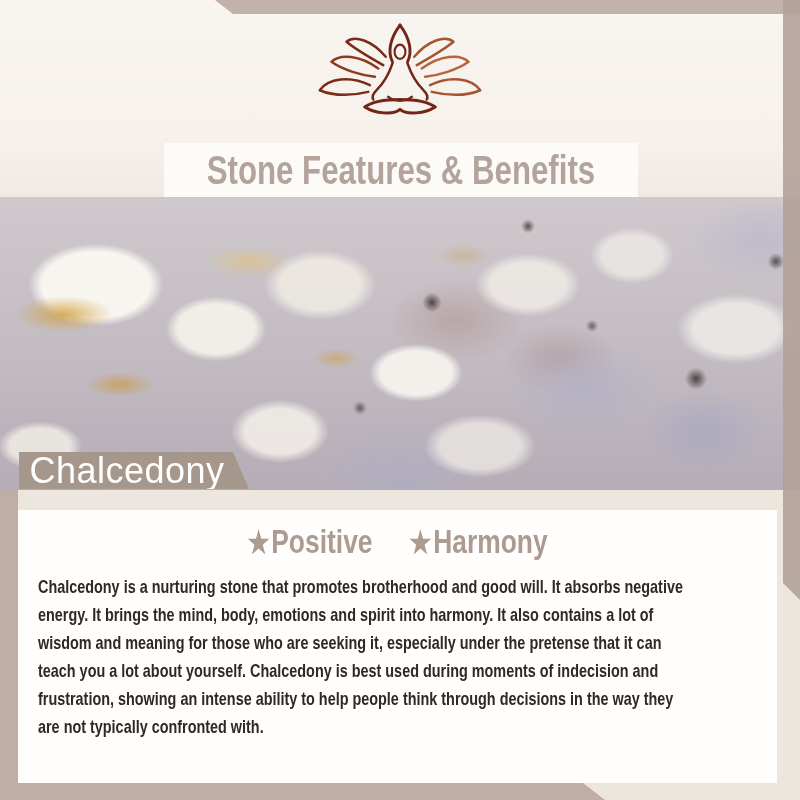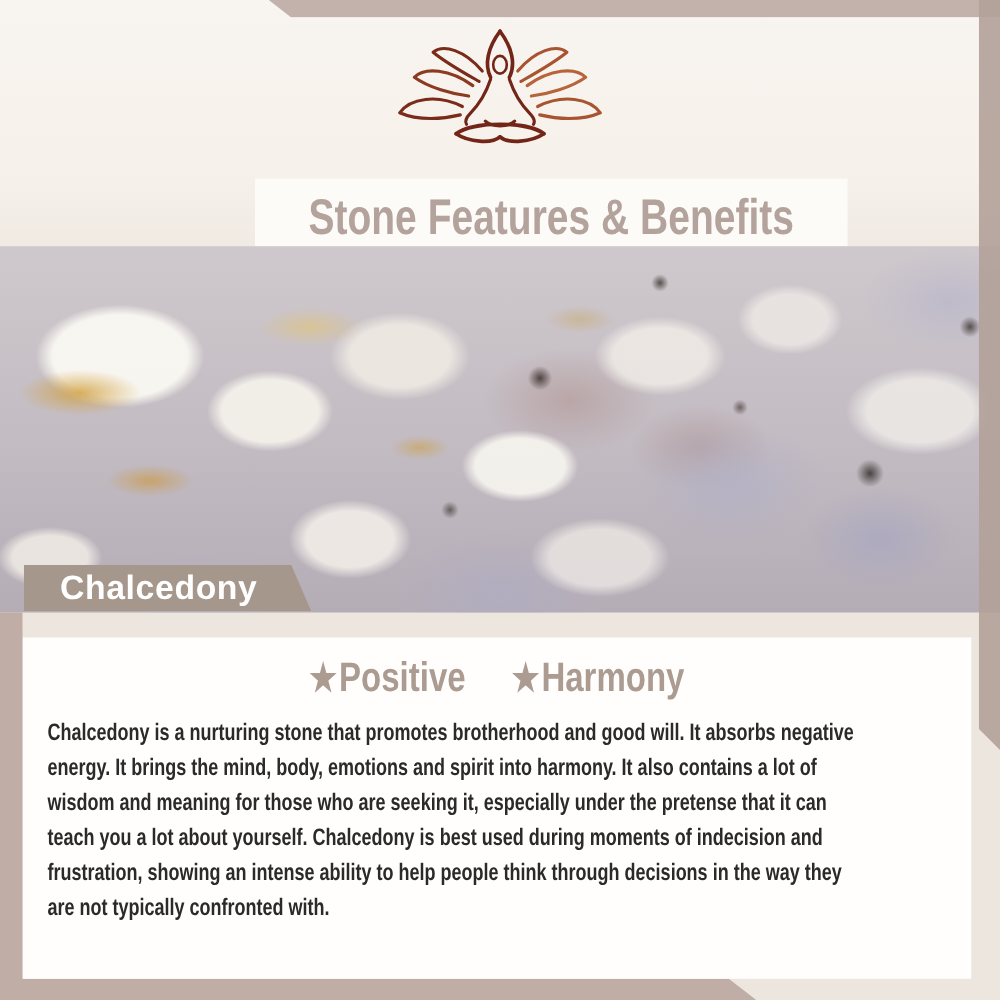--- a/index.html
+++ b/index.html
@@ -18,21 +18,21 @@
   .brand-name{
     position:absolute;left:0;top:121px;width:100%;
     text-align:center;
     font-family:"Liberation Serif",serif;
     font-size:18px;font-weight:400;color:#35291f;
     letter-spacing:4px;word-spacing:9px;
   }
   .title-box{
     position:absolute;left:164px;top:143px;width:474px;height:54px;
     background:#fdfbf7;
-    display:flex;align-items:flex-end;justify-content:center;margin-left:40px;
+    display:flex;align-items:center;justify-content:center;
   }
   .title-box .title{
     font-size:40px;font-weight:700;color:#b3a39c;
     transform:scaleX(.78);transform-origin:center;
     white-space:nowrap;letter-spacing:0px;
   }
   
   .photo{
     position:absolute;left:0;top:197px;width:800px;height:293px;
     background:
@@ -72,21 +72,21 @@
       radial-gradient(ellipse 80px 50px at 70% 55%, rgba(170,142,140,.5), rgba(170,142,140,0) 70%),
       linear-gradient(180deg,#cfc9cd 0%,#c2bbc2 55%,#b5adb6 100%);
   }
   .stone-ribbon{
     position:absolute;left:19px;bottom:1px;width:230px;height:37px;
     background:#a5978c;
     clip-path:polygon(0 0,214px 0,230px 100%,0 100%);
     display:flex;align-items:center;justify-content:center;
   }
   .stone-ribbon .stone-name{
-    font-size:27px;font-weight:700;color:#ffffff;letter-spacing:.5px;
+    font-size:36px;font-weight:400;color:#ffffff;letter-spacing:.5px;
     padding-right:14px;
   }
   
   .strip{position:absolute;z-index:6;}
   .strip-top{
     left:215px;top:0;width:585px;height:14px;background:#c2b2ab;
     clip-path:polygon(0 0,100% 0,100% 100%,18px 100%);
   }
   .strip-right{
     right:0;top:0;width:17px;height:600px;background:rgba(178,161,153,.9);

